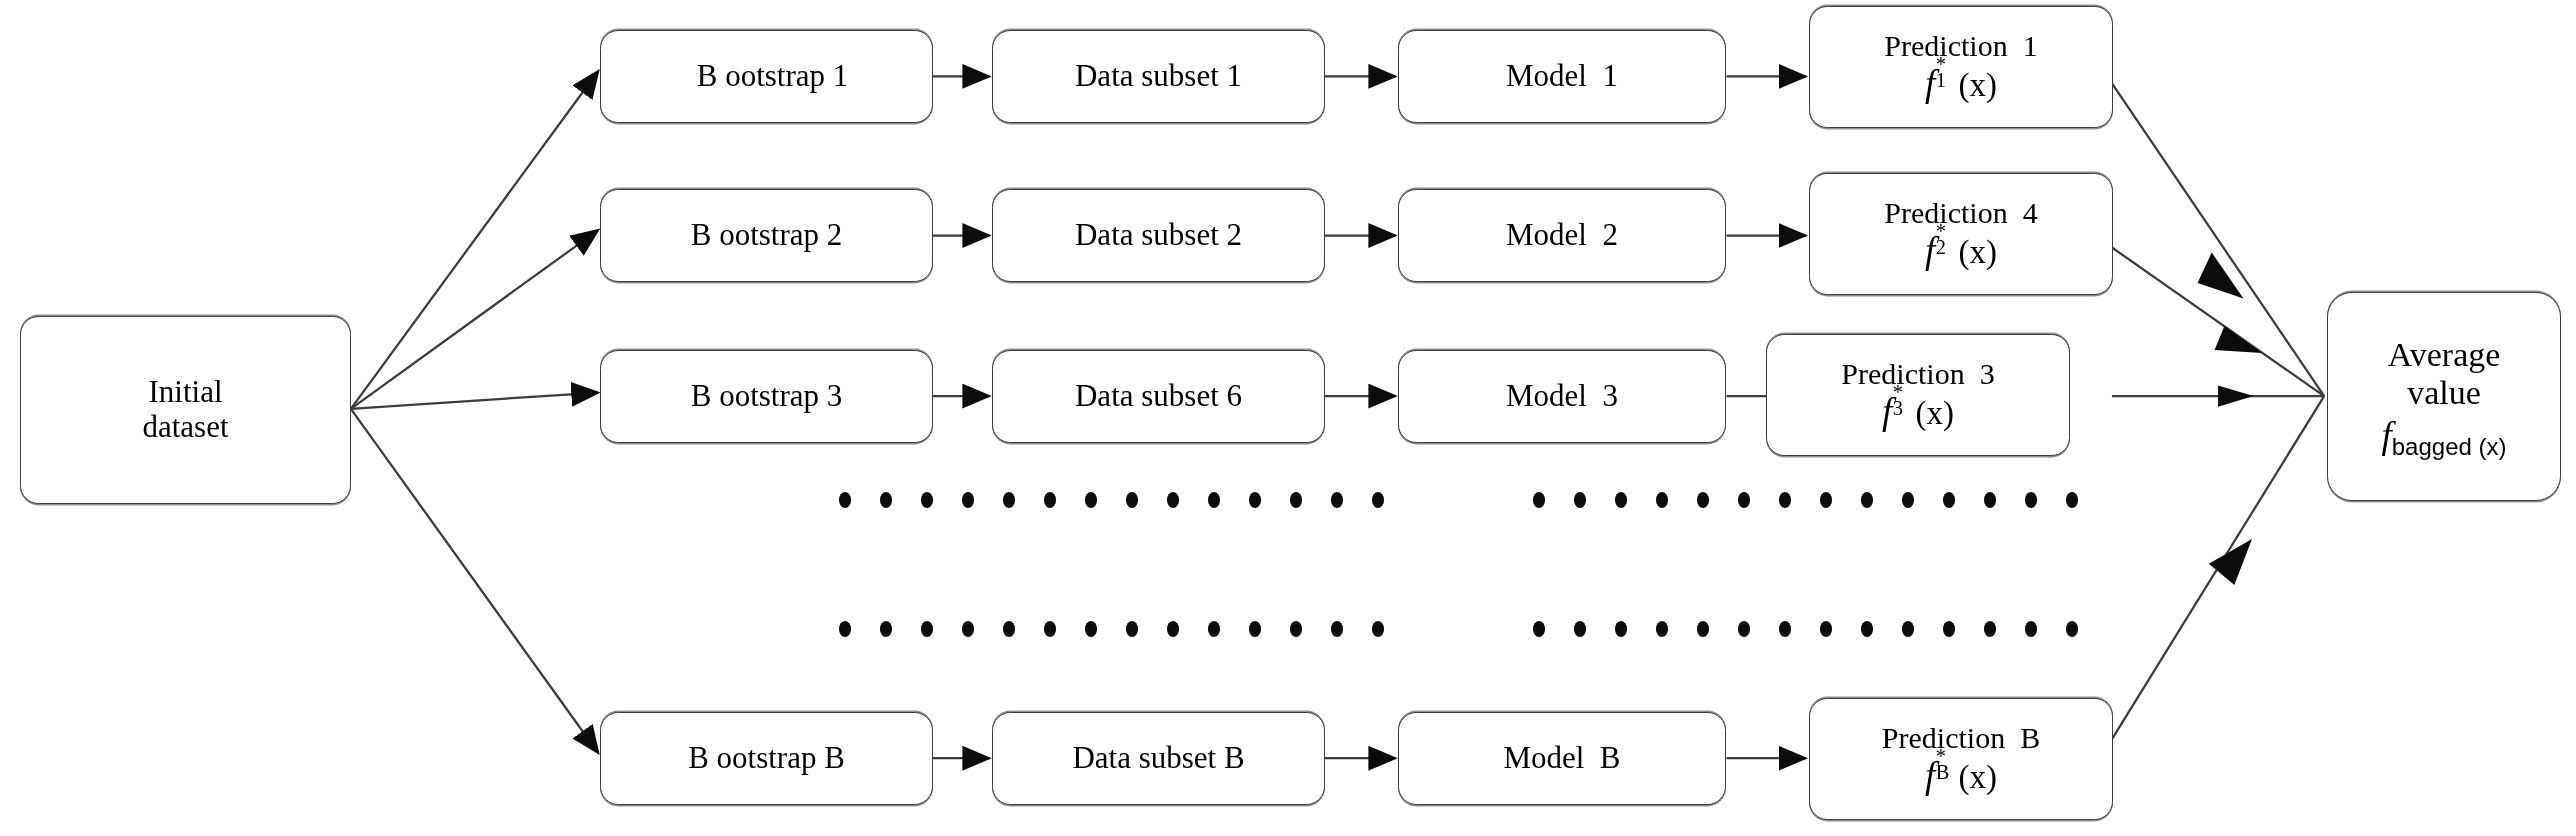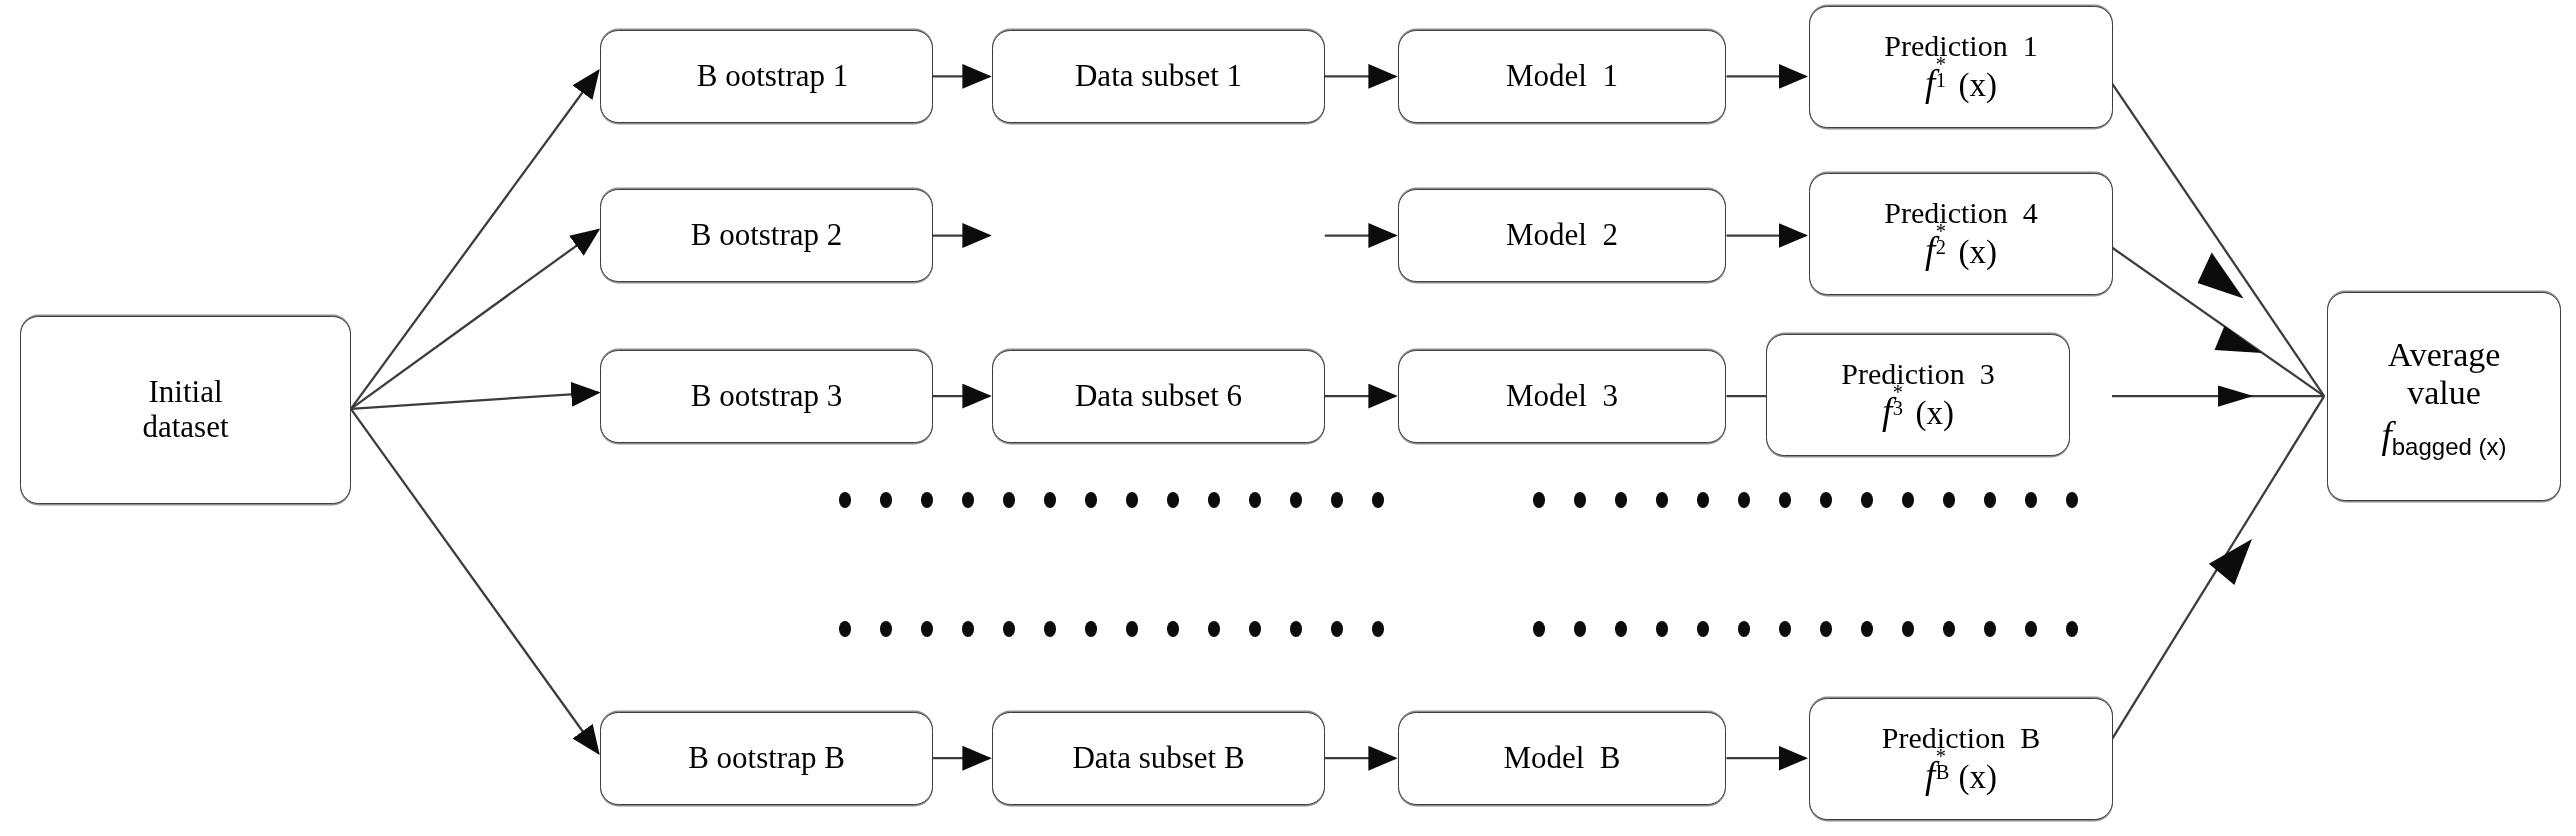--- a/index.html
+++ b/index.html
@@ -112,20 +112,23 @@
     <span class="ln">Model  1</span>
   </div>
   <div class="node" style="left:1809px;top:5.7px;width:304px;height:122px;">
     <span class="ln t-pred-top">Prediction  1</span>
     <span class="fexpr"><span class="fitalic">f</span><span class="subsup"><span class="sup">*</span><span class="sub">1</span></span><span class="paren">(x)</span></span>
   </div>
 
   <div class="node t-stage" style="left:600px;top:189px;width:333px;height:93px;text-align:center;">
     <span class="ln">B ootstrap 2</span>
   </div>
+  <div class="node t-stage" style="left:992px;top:189px;width:333px;height:93px;">
+    <span class="ln">Data subset 2</span>
+  </div>
   <div class="node t-stage" style="left:1398px;top:189px;width:328px;height:93px;">
     <span class="ln">Model  2</span>
   </div>
   <div class="node" style="left:1809px;top:173px;width:304px;height:122px;">
     <span class="ln t-pred-top">Prediction  4</span>
     <span class="fexpr"><span class="fitalic">f</span><span class="subsup"><span class="sup">*</span><span class="sub">2</span></span><span class="paren">(x)</span></span>
   </div>
 
   <div class="node t-stage" style="left:600px;top:350px;width:333px;height:93px;">
     <span class="ln">B ootstrap 3</span>
@@ -272,20 +275,20 @@
     <span class="ln">Model  B</span>
   </div>
   <div class="node t-stage" style="left:992px;top:712px;width:333px;height:93px;">
     <span class="ln">Data subset B</span>
   </div>
   <div class="node" style="left:1809px;top:698px;width:304px;height:122px;">
     <span class="ln t-pred-top">Prediction  B</span>
     <span class="fexpr"><span class="fitalic">f</span><span class="subsup"><span class="sup">*</span><span class="sub">B</span></span><span class="paren">(x)</span></span>
   </div>
 
-  <div class="node t-avg" style="left:2327px;top:292px;width:234px;height:209px;">
+  <div class="node t-avg" style="left:2327px;top:292px;width:234px;height:209px;border-radius:25px;">
     <span class="ln">Average</span>
     <span class="ln">value</span>
     <span class="fexpr" style="margin-top:2.8px;"><span class="fitalic">f</span><span class="bagged">bagged (x)</span></span>
   </div>
 
 </div>
 
 
 </body></html>

